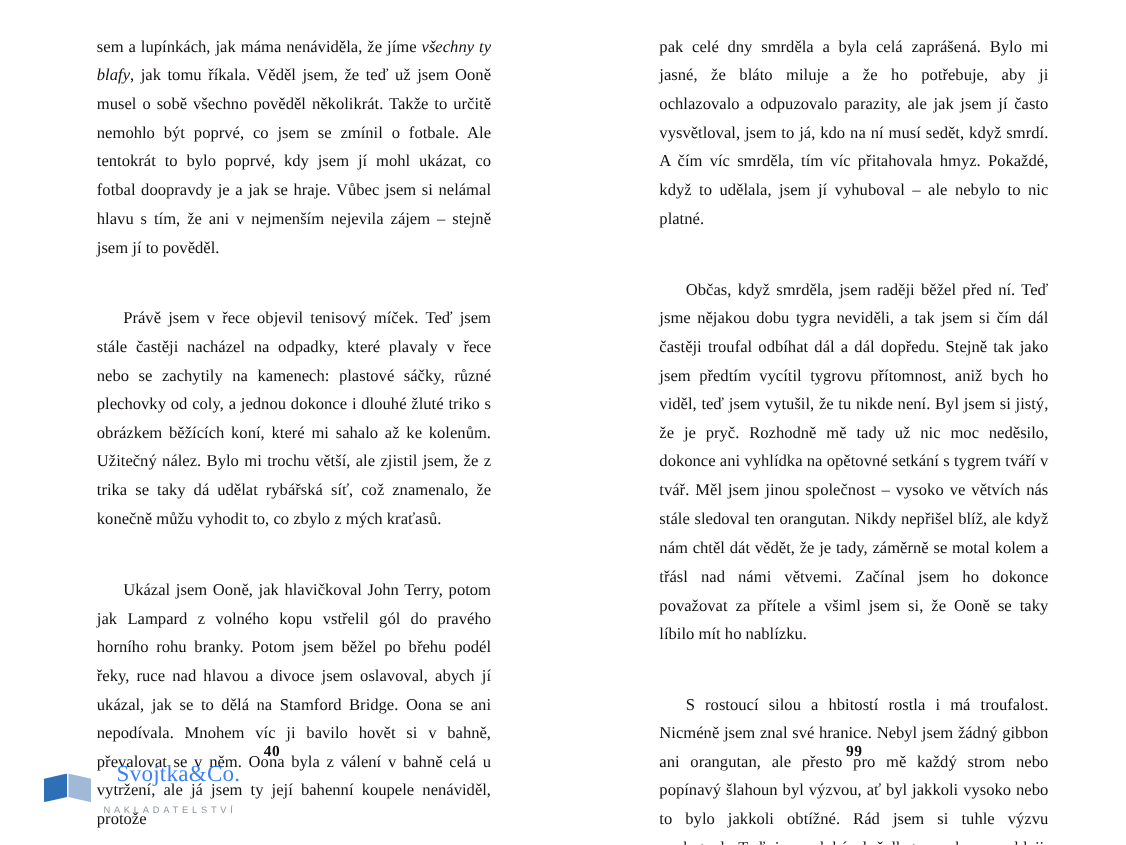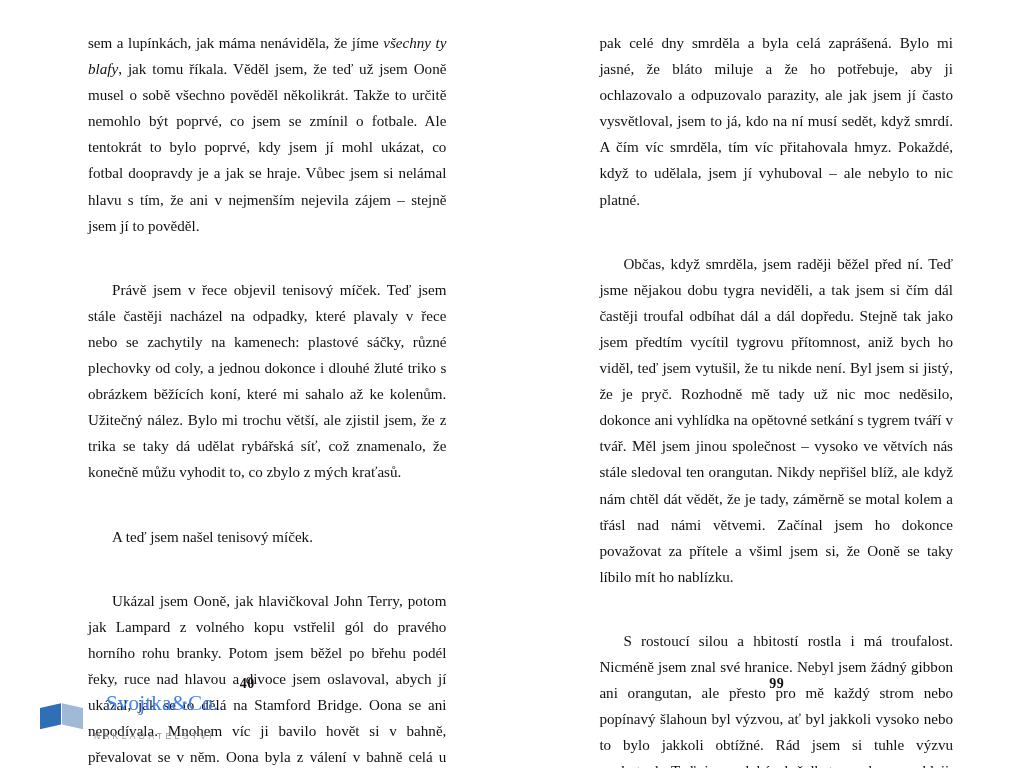--- a/index.html
+++ b/index.html
@@ -120,21 +120,20 @@
 </style>
 </head>
 <body>
 
 <div class="spread">
 
   <div class="page page-left">
     <div class="text-block" id="left-body">
         <p>sem a lupínkách, jak máma nenáviděla, že jíme <i>všechny ty blafy</i>, jak tomu říkala. Věděl jsem, že teď už jsem Ooně musel o sobě všechno pověděl několikrát. Takže to určitě nemohlo být poprvé, co jsem se zmínil o fotbale. Ale tentokrát to bylo poprvé, kdy jsem jí mohl ukázat, co fotbal doopravdy je a jak se hraje. Vůbec jsem si nelámal hlavu s tím, že ani v nejmenším nejevila zájem – stejně jsem jí to pověděl.</p>
         <p class="ind">Právě jsem v řece objevil tenisový míček. Teď jsem stále častěji nacházel na odpadky, které plavaly v řece nebo se zachytily na kamenech: plastové sáčky, různé plechovky od coly, a jednou dokonce i dlouhé žluté triko s obrázkem běžících koní, které mi sahalo až ke kolenům. Užitečný nález. Bylo mi trochu větší, ale zjistil jsem, že z trika se taky dá udělat rybářská síť, což znamenalo, že konečně můžu vyhodit to, co zbylo z mých kraťasů.</p>
-        <p class="ind">A teď jsem našel tenisový míček.</p>
         <p class="ind">Ukázal jsem Ooně, jak hlavičkoval John Terry, potom jak Lampard z volného kopu vstřelil gól do pravého horního rohu branky. Potom jsem běžel po břehu podél řeky, ruce nad hlavou a divoce jsem oslavoval, abych jí ukázal, jak se to dělá na Stamford Bridge. Oona se ani nepodívala. Mnohem víc ji bavilo hovět si v bahně, převalovat se v něm. Oona byla z válení v bahně celá u vytržení, ale já jsem ty její bahenní koupele nenáviděl, protože</p>
       </div>
     <div class="folio">40</div>
     <div class="logo">
       <div class="logo-mark">
         <div class="book-left"></div>
         <div class="book-right"></div>
       </div>
       <div class="logo-text">
         <div class="logo-name">Svojtka&amp;Co.</div>

